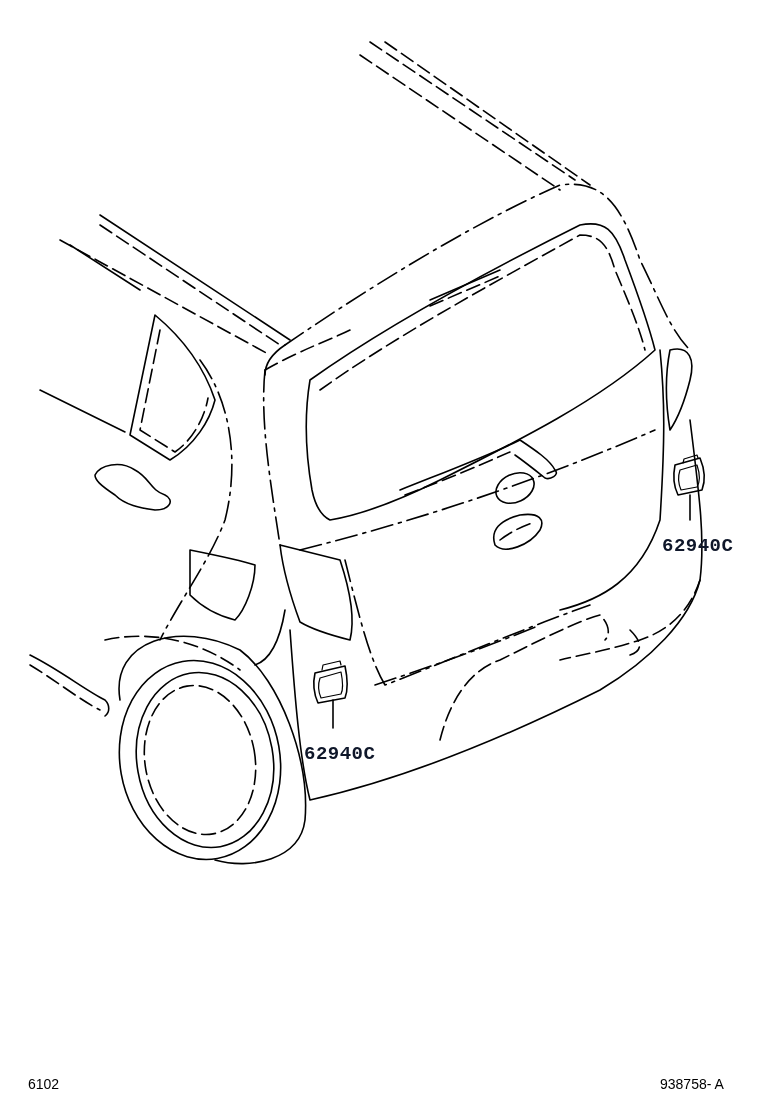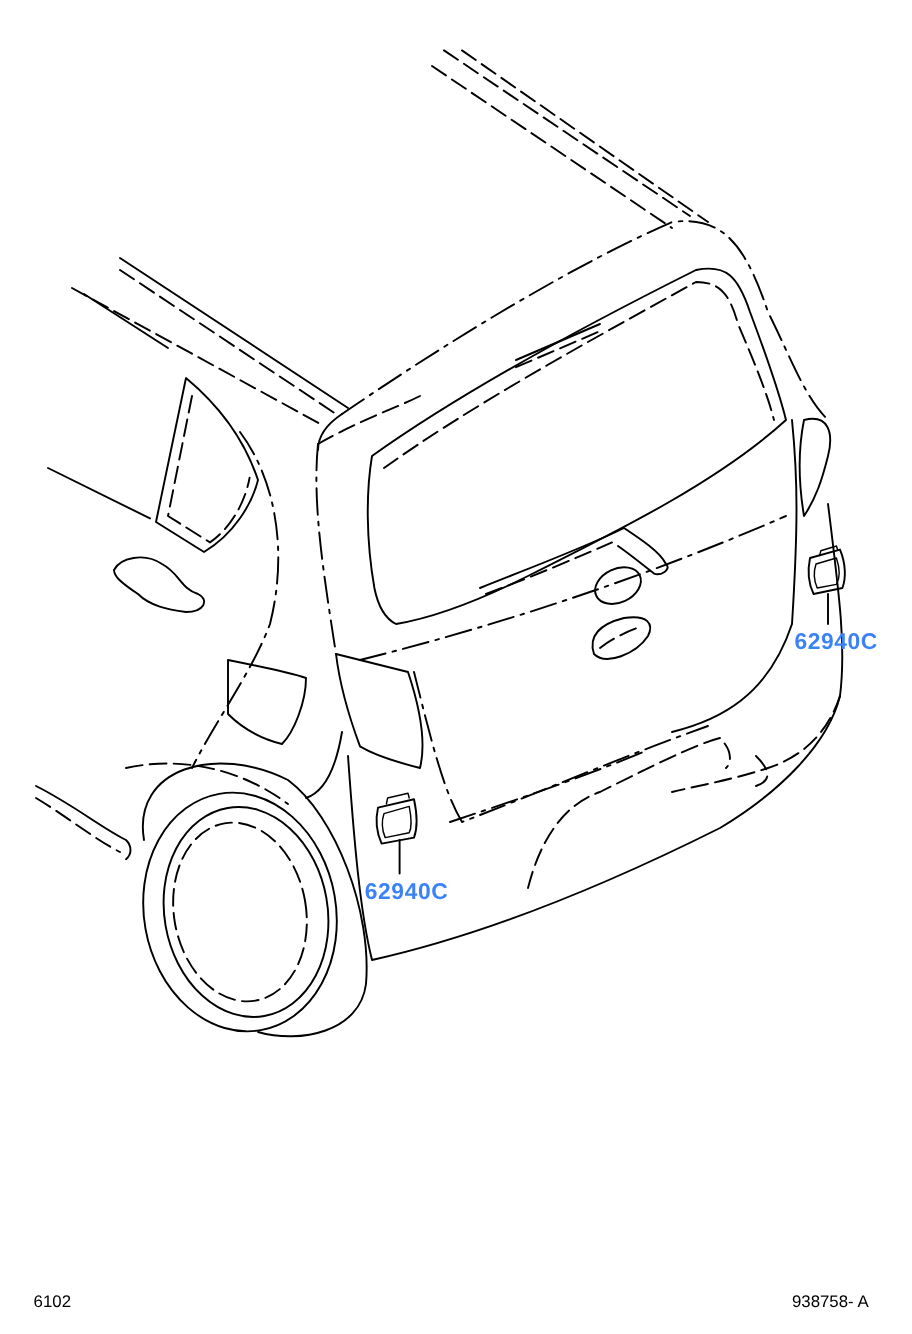--- a/index.html
+++ b/index.html
@@ -2,21 +2,21 @@
 <html><head>
   <meta charset="utf-8">
   <style>
     html, body { margin: 0; padding: 0; background: #ffffff; }
     body { width: 760px; height: 1112px; position: relative; overflow: hidden; font-family: "Liberation Sans", sans-serif; }
     #drawing { position: absolute; left: 0; top: 0; width: 760px; height: 1112px; }
     .ln { fill: none; stroke: #000; stroke-width: 1.6; stroke-linecap: round; stroke-linejoin: round; }
     .ds { stroke-dasharray: 14 6; }
     .dd { stroke-dasharray: 22 6 3 6; }
     .thin { stroke-width: 1.2; }
-    .callout { position: absolute; font-family: Liberation Sans, sans-serif; font-weight: bold; font-size: 19px; color: #3b82f6; letter-spacing: 0.5px; }
+    .callout { position: absolute; font-family: Liberation Mono, monospace; font-weight: bold; font-size: 19px; color: #0f172a; letter-spacing: 0.5px; margin-top: 10px; }
     .footer { position: absolute; font-family: "Liberation Sans", sans-serif; font-size: 14px; color: #000; }
   </style>
 </head>
 <body>
 
 <svg id="drawing" viewBox="0 0 760 1112" xmlns="http://www.w3.org/2000/svg">
 
   <g>
     <path class="ln ds" d="M370 42 L575 180"></path>
     <path class="ln ds" d="M385 42 L590 185"></path>

